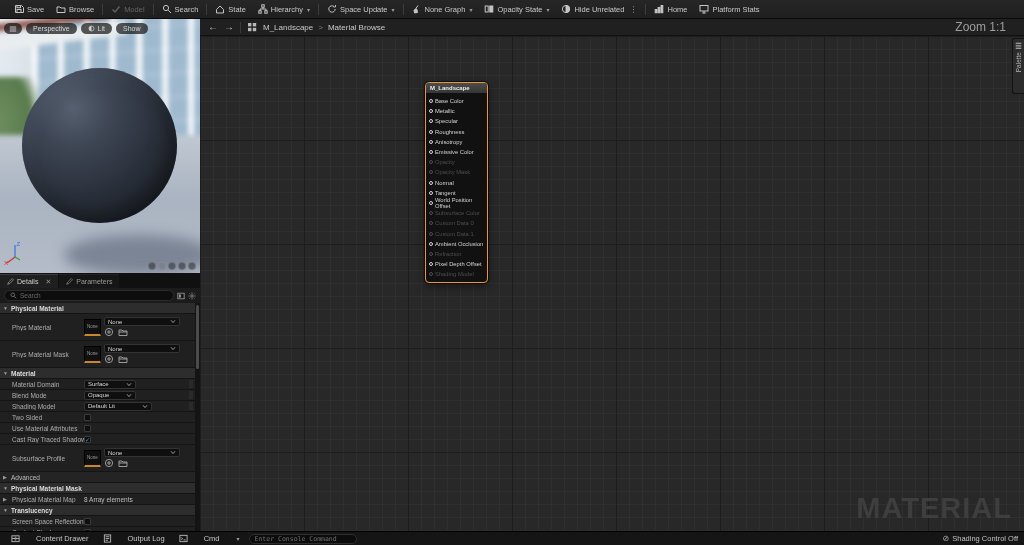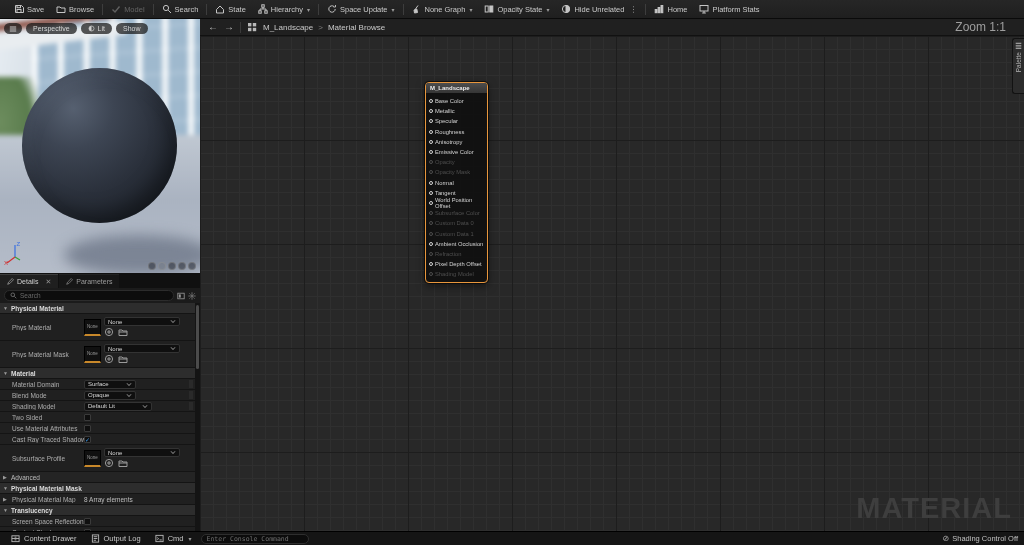--- a/index.html
+++ b/index.html
@@ -115,21 +115,21 @@
   .node-head { background:linear-gradient(#4d4d4d,#353535); border-radius:2.5px 2.5px 0 0;
     font-size:6px; font-weight:bold; color:#ececec; padding:2px 4px; border-bottom:1px solid #111; }
   .node-pins { padding:2px 0 3px; }
   .pin { display:flex; align-items:center; gap:2px; height:10.2px; padding-left:3px; font-size:5.8px; color:#d4d4d4; }
   .pin .ring { width:4px; height:4px; border:1px solid currentColor; border-radius:50%; flex:none; }
   .pin.off { color:#4e4e4e; }
 
   
   #bottombar { position:absolute; left:0; top:531px; width:1024px; height:14px; background:#151515;
     border-top:1px solid #000; display:flex; align-items:center; gap:4px; padding:0 6px; }
-  .bb-item { display:flex; align-items:center; gap:4px; color:#c6c6c6; font-size:7.5px; padding:0 5px; }
+  .bb-item { display:flex; align-items:center; gap:16px; color:#c6c6c6; font-size:7.5px; padding:0 5px; }
   .bb-console { width:108px; height:10px; background:#0c0c0c; border:1px solid #2e2e2e; border-radius:5px;
     display:flex; align-items:center; padding:0 5px; }
   .bb-console input { width:100%; background:transparent; border:none; outline:none;
     font-family:"DejaVu Sans Mono", monospace; font-size:6.5px; color:#8a8a8a; }
   .bb-console input::placeholder { color:#6f6f6f; }
   .bb-right { margin-left:auto; display:flex; align-items:center; gap:3px; color:#c0c0c0; font-size:7.5px; }
   .slash { font-size:8px; color:#b5b5b5; }
 </style>
 </head>
 <body>

